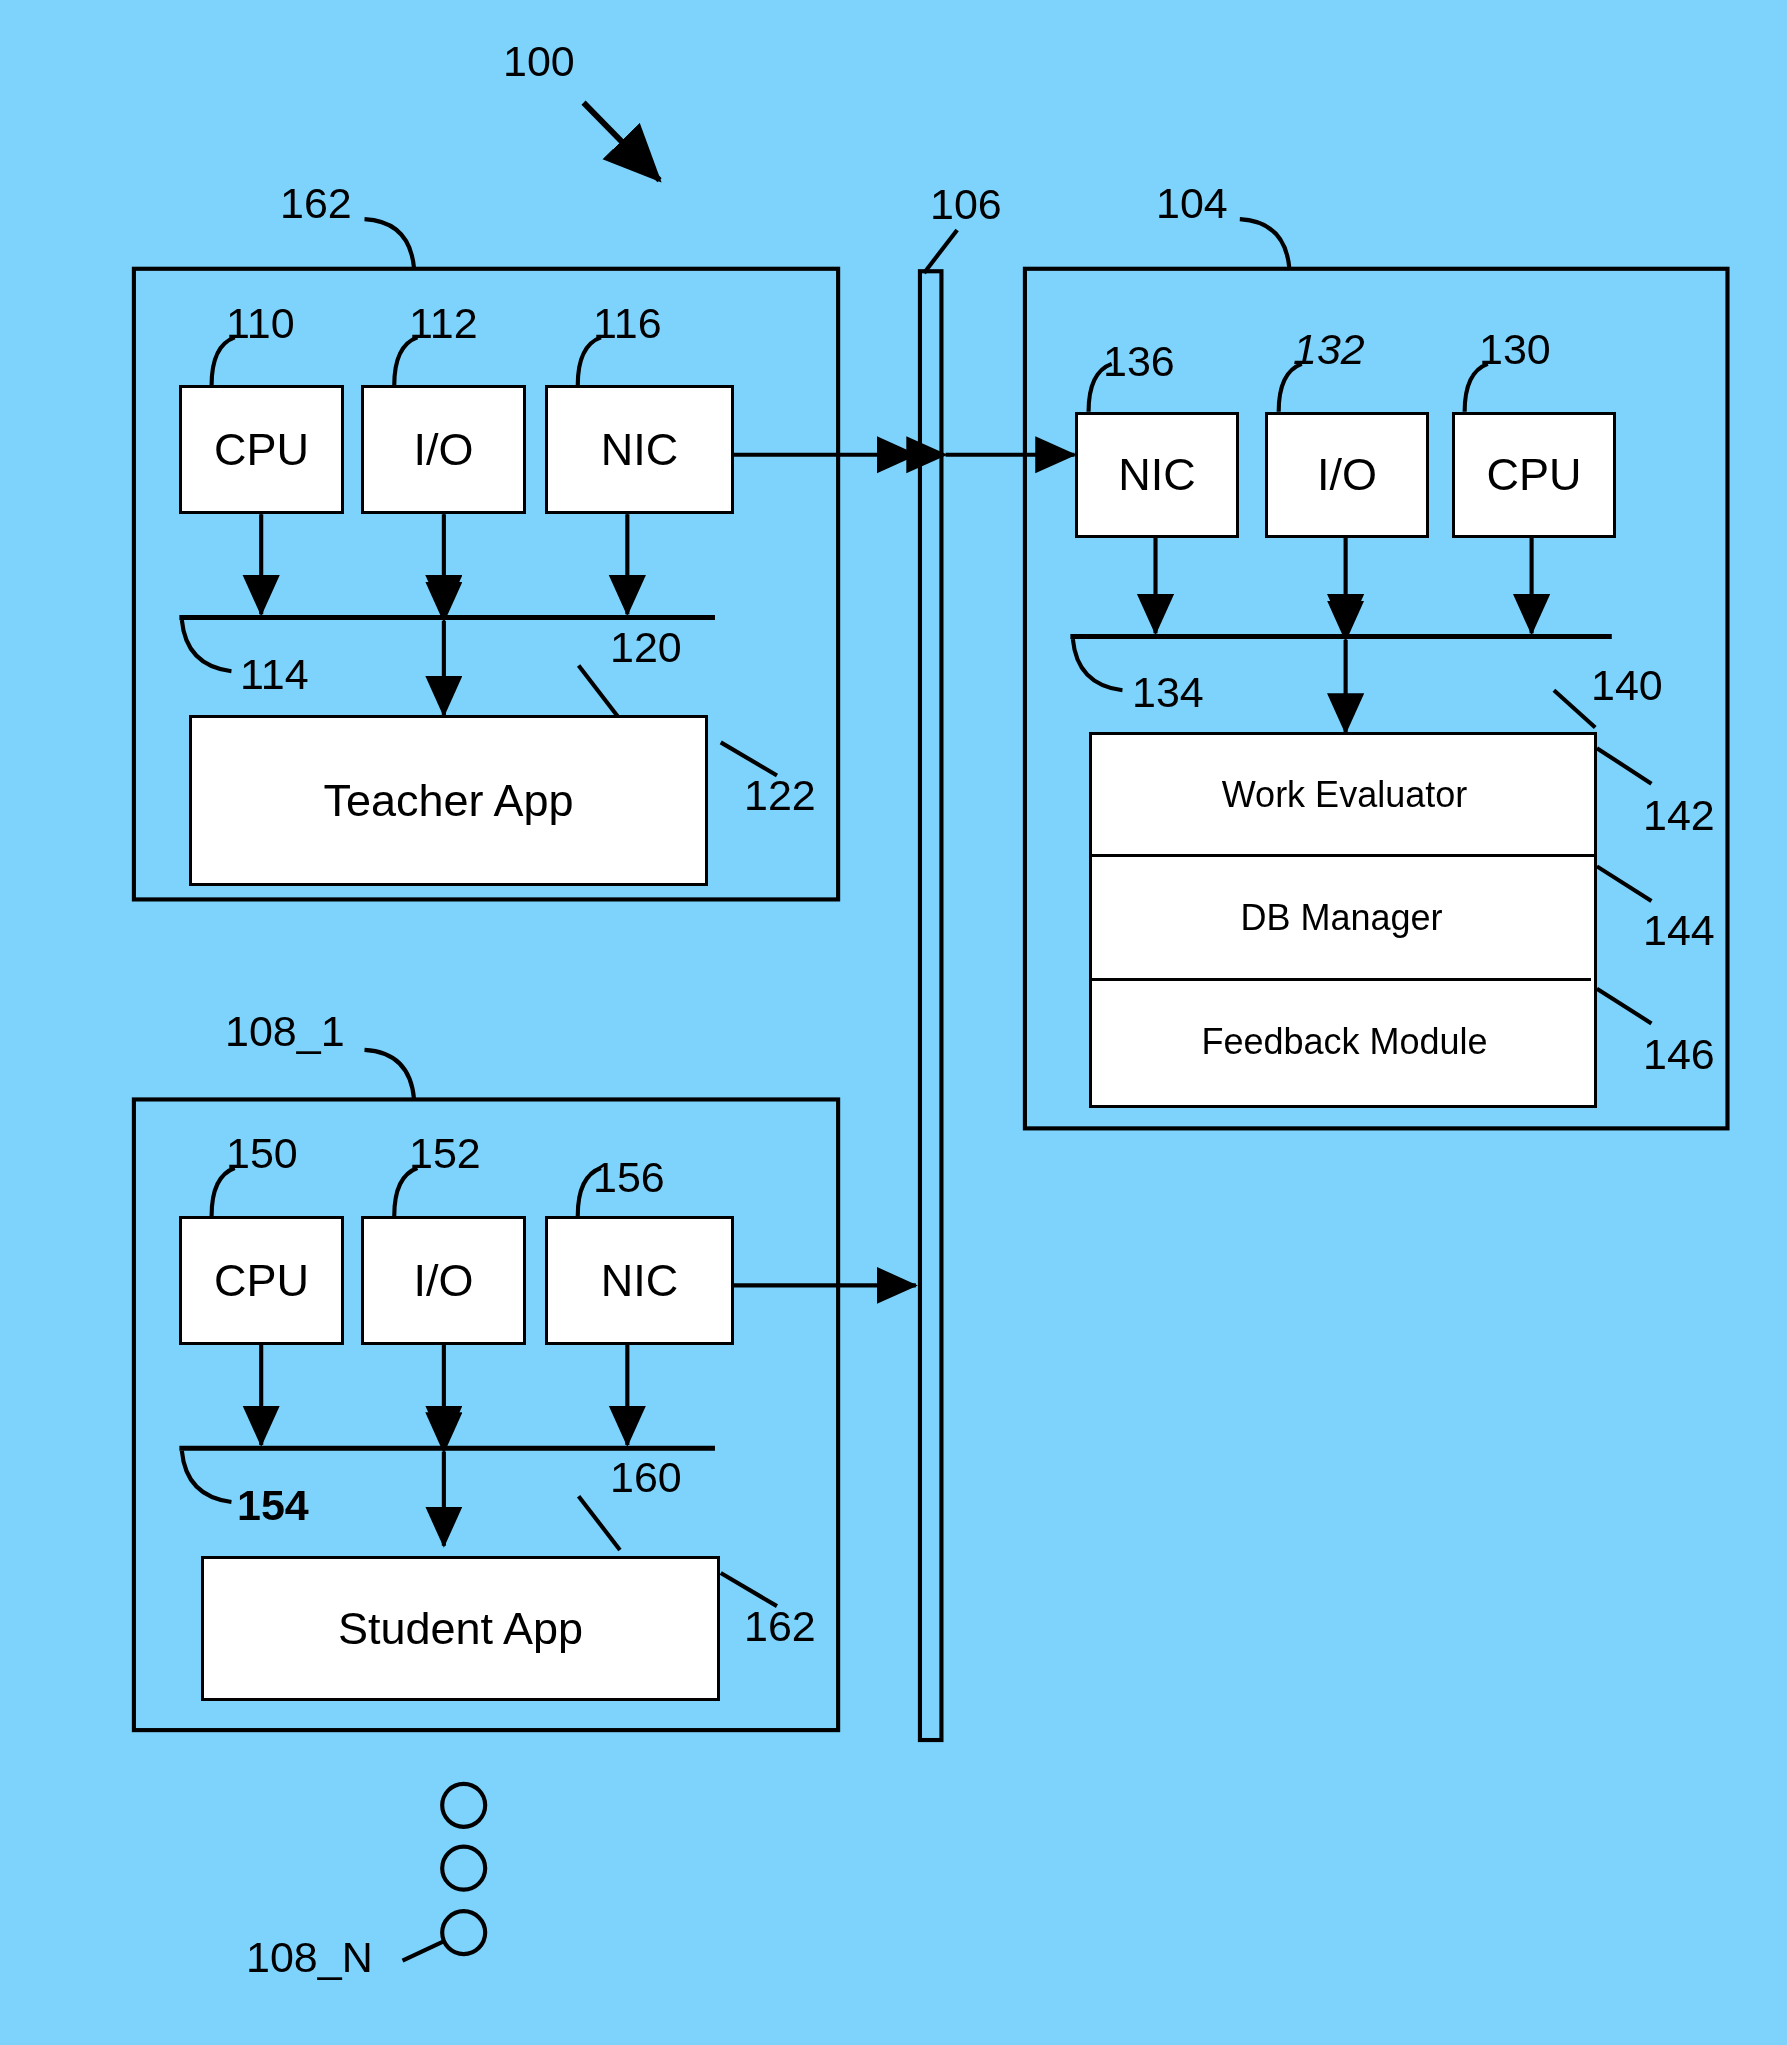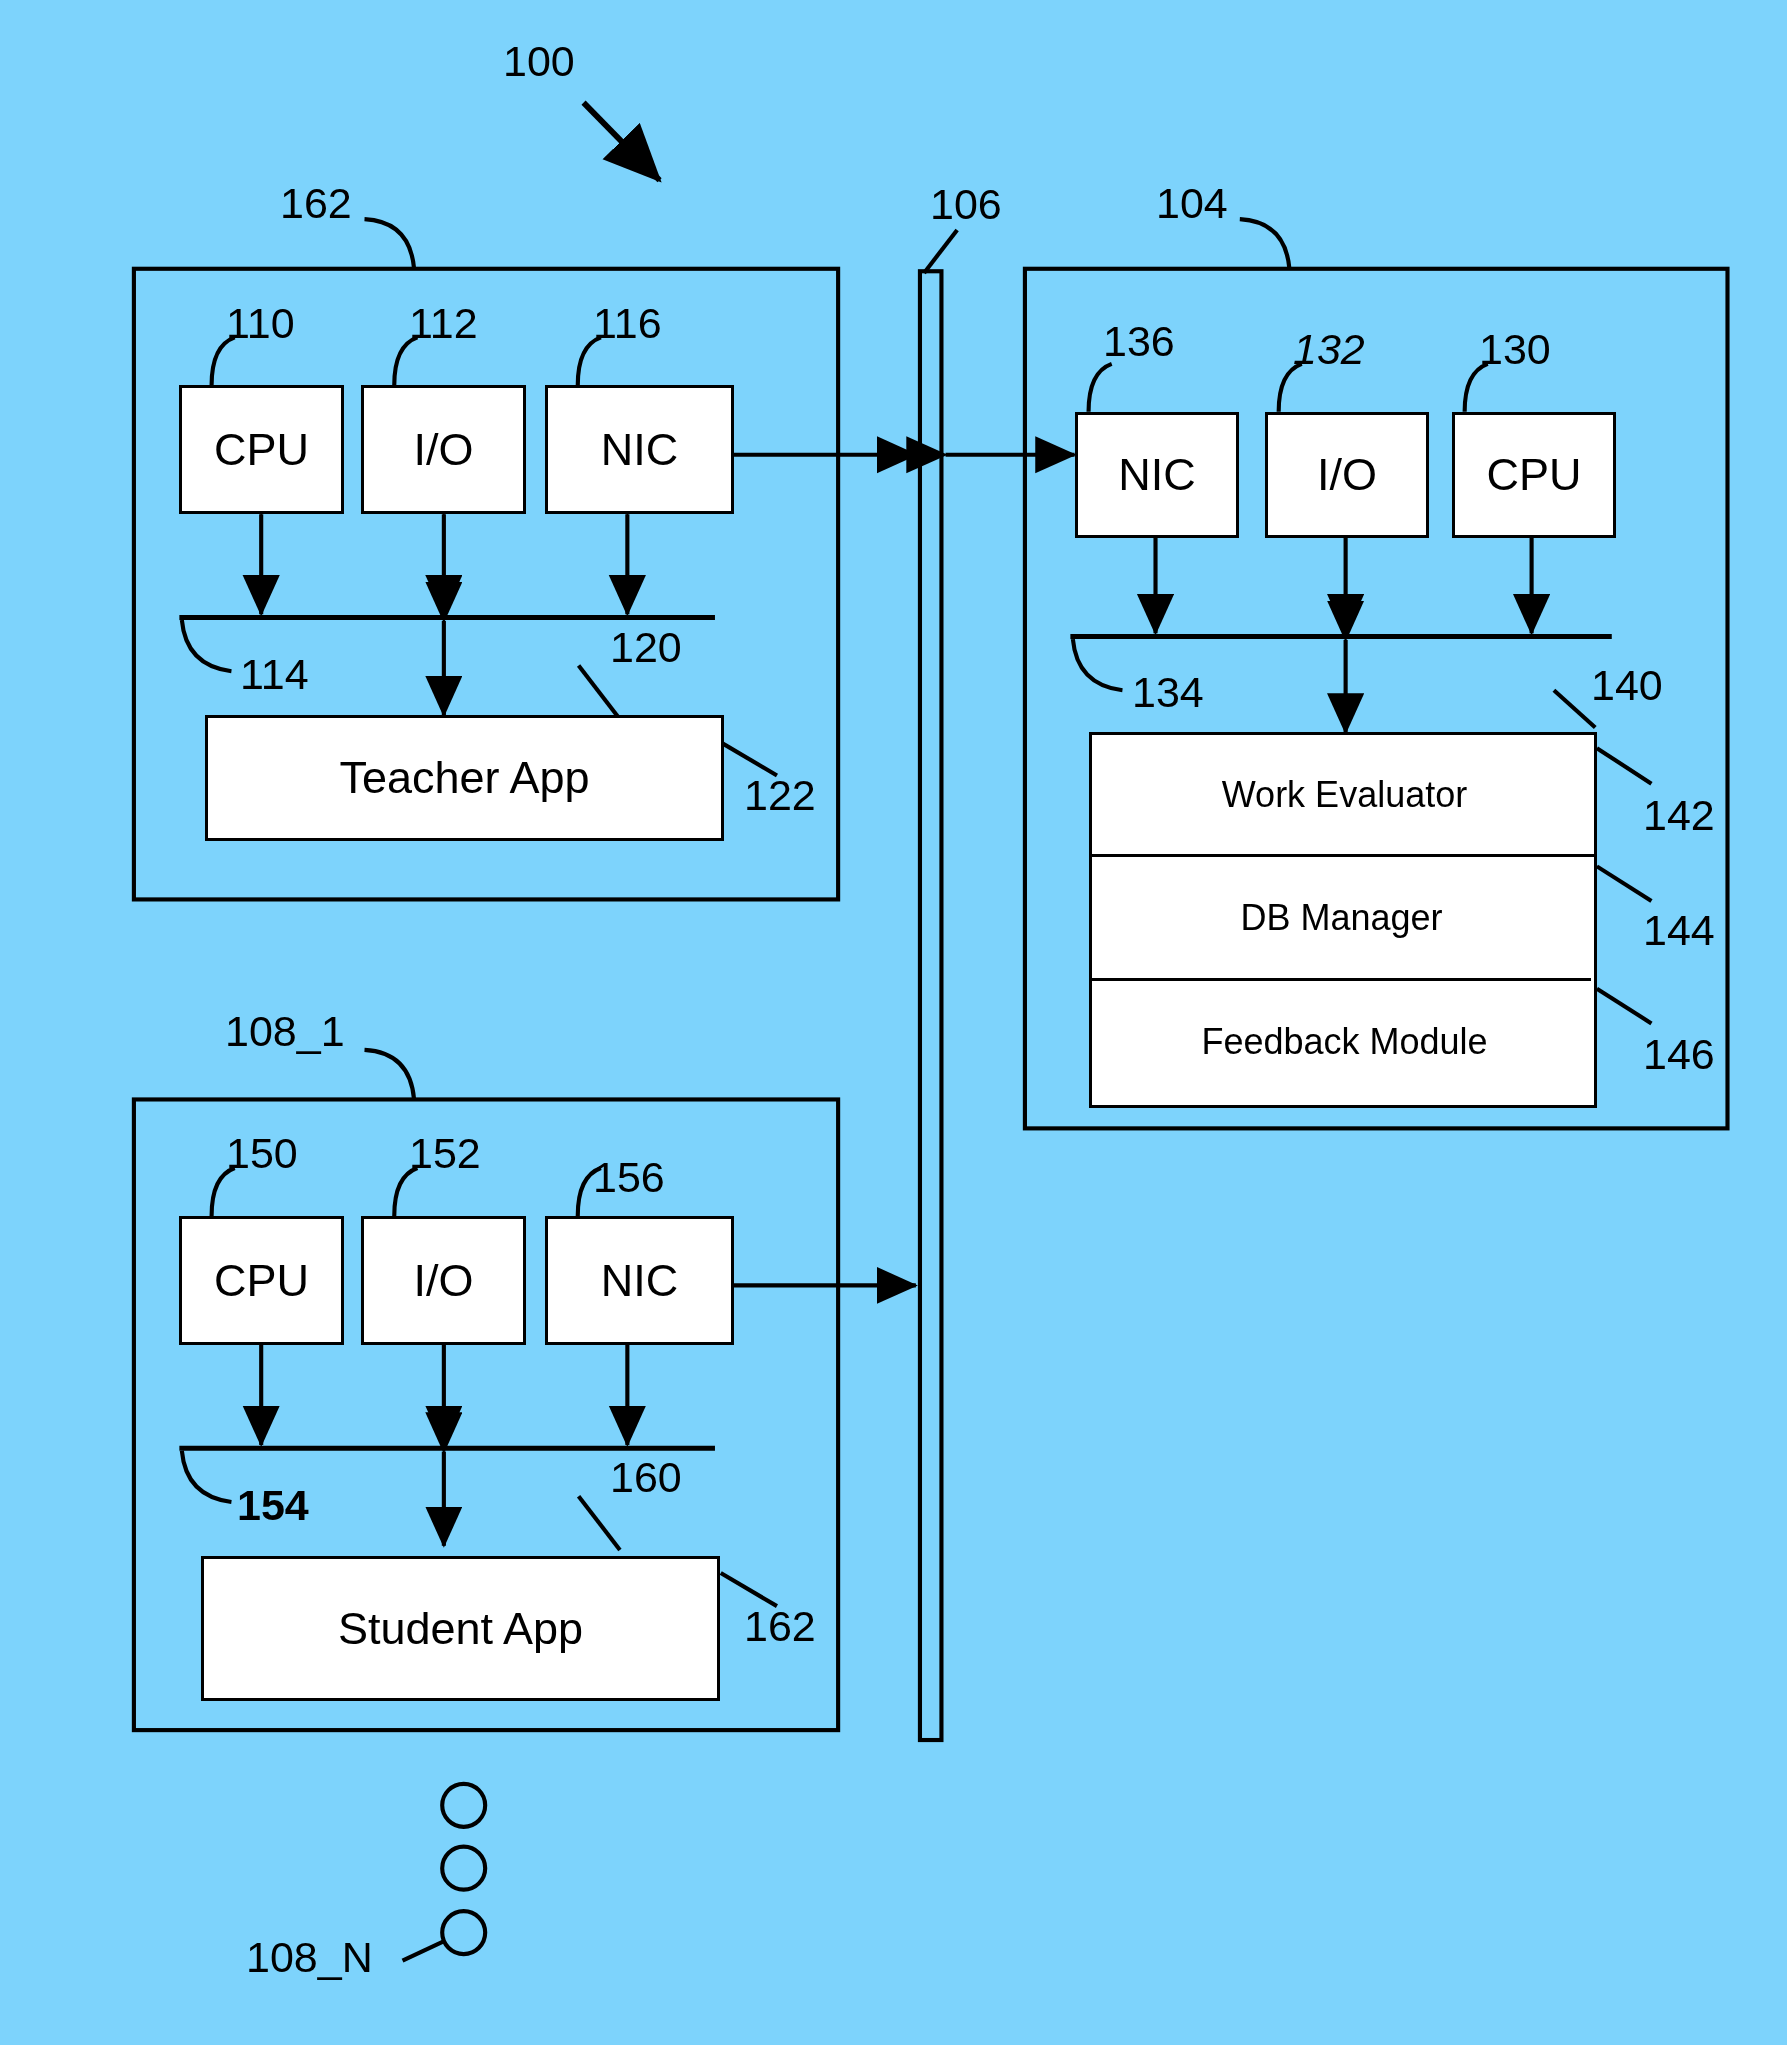--- a/index.html
+++ b/index.html
@@ -167,21 +167,21 @@
   <div class="ref" style="left:593px; top:302px;">116</div>
 
   <div class="ref" style="left:240px; top:653px;">114</div>
   <div class="ref" style="left:610px; top:626px;">120</div>
   <div class="ref" style="left:744px; top:774px;">122</div>
 
   <div class="ref" style="left:930px; top:183px;">106</div>
 
   <div class="ref" style="left:1156px; top:182px;">104</div>
 
-  <div class="ref" style="left:1103px; top:320px;text-align:right;">136</div>
+  <div class="ref" style="left:1103px; top:340px;text-align:right;">136</div>
   <div class="ref" style="left:1293px; top:328px;font-style:italic;">132</div>
   <div class="ref" style="left:1479px; top:328px;">130</div>
 
   <div class="ref" style="left:1132px; top:671px;">134</div>
   <div class="ref" style="left:1591px; top:664px;">140</div>
   <div class="ref" style="left:1643px; top:794px;">142</div>
   <div class="ref" style="left:1643px; top:909px;">144</div>
   <div class="ref" style="left:1643px; top:1033px;">146</div>
 
   <div class="ref" style="left:225px; top:1010px;">108_1</div>
@@ -198,21 +198,21 @@
 
   <div class="blk" style="left:179px; top:385px; width:165px; height:129px;">
     <span>CPU</span>
   </div>
   <div class="blk" style="left:361px; top:385px; width:165px; height:129px;">
     <span>I/O</span>
   </div>
   <div class="blk" style="left:545px; top:385px; width:189px; height:129px;">
     <span>NIC</span>
   </div>
-  <div class="blk" style="left:205px; top:715px; width:519px; height:126px;">
+  <div class="blk" style="left:189px; top:715px; width:519px; height:171px;">
     <span>Teacher App</span>
   </div>
 
   <div class="blk" style="left:1075px; top:412px; width:164px; height:126px;">
     <span>NIC</span>
   </div>
   <div class="blk" style="left:1265px; top:412px; width:164px; height:126px;">
     <span>I/O</span>
   </div>
   <div class="blk" style="left:1452px; top:412px; width:164px; height:126px;">

